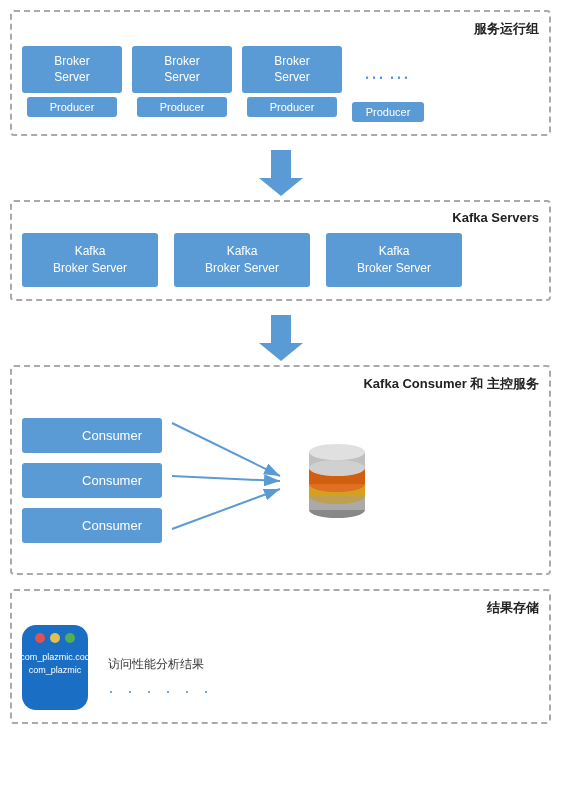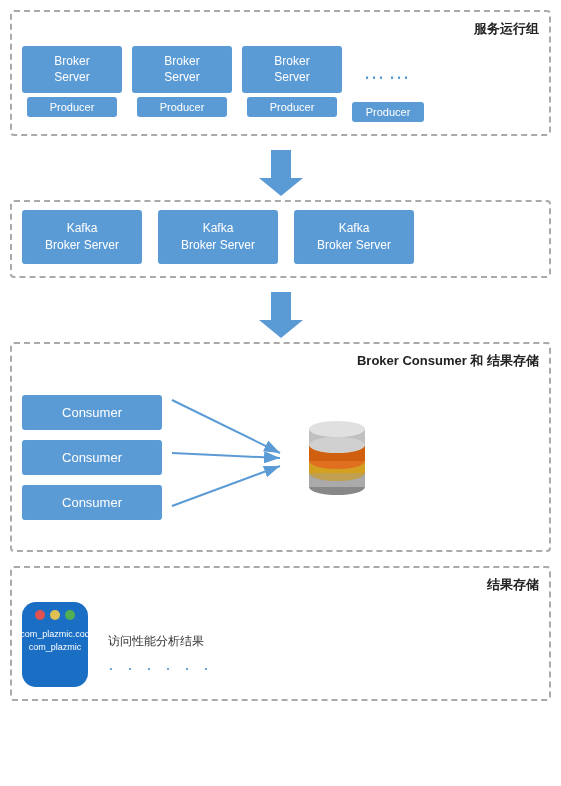--- a/index.html
+++ b/index.html
@@ -103,35 +103,35 @@
       flex-wrap: nowrap;
     }
 
     .kafka-broker-box {
       background: #5b9bd5;
       color: #fff;
       font-size: 12px;
       text-align: center;
       padding: 10px 4px;
       border-radius: 3px;
-      width: 120px;
+      width: 136px;
       line-height: 1.4;
     }
 
     .consumer-list {
       display: flex;
       flex-direction: column;
       gap: 10px;
     }
 
     .consumer-box {
       background: #5b9bd5;
       color: #fff;
       font-size: 13px;
-      text-align: center;
+      text-align: right;
       padding: 10px 20px;
       border-radius: 3px;
       width: 140px;
     }
 
     
     .db-container {
       display: flex;
       flex-direction: column;
       align-items: center;
@@ -233,34 +233,35 @@
     </div>
   </div>
 </div>
 
 <div class="big-arrow">
   <div class="big-arrow-body"></div>
   <div class="big-arrow-head"></div>
 </div>
 
 <div class="section-box">
+  <div class="section-label">Kafka Servers</div>
   <div class="kafka-row">
     <div class="kafka-broker-box">Kafka<br>Broker Server</div>
     <div class="kafka-broker-box">Kafka<br>Broker Server</div>
     <div class="kafka-broker-box">Kafka<br>Broker Server</div>
   </div>
 </div>
 
 <div class="big-arrow">
   <div class="big-arrow-body"></div>
   <div class="big-arrow-head"></div>
 </div>
 
 <div class="section-box">
-  <div class="section-label">Broker Consumer 和 结果存储</div>
+  <div class="section-label">Kafka Consumer 和 主控服务</div>
   <div style="display:flex; align-items:center; gap:10px; position:relative;">
 
     <div class="consumer-list" style="min-width:140px;">
       <div class="consumer-box">Consumer</div>
       <div class="consumer-box">Consumer</div>
       <div class="consumer-box">Consumer</div>
     </div>
 
     <svg width="120" height="160" style="overflow:visible;">
 

